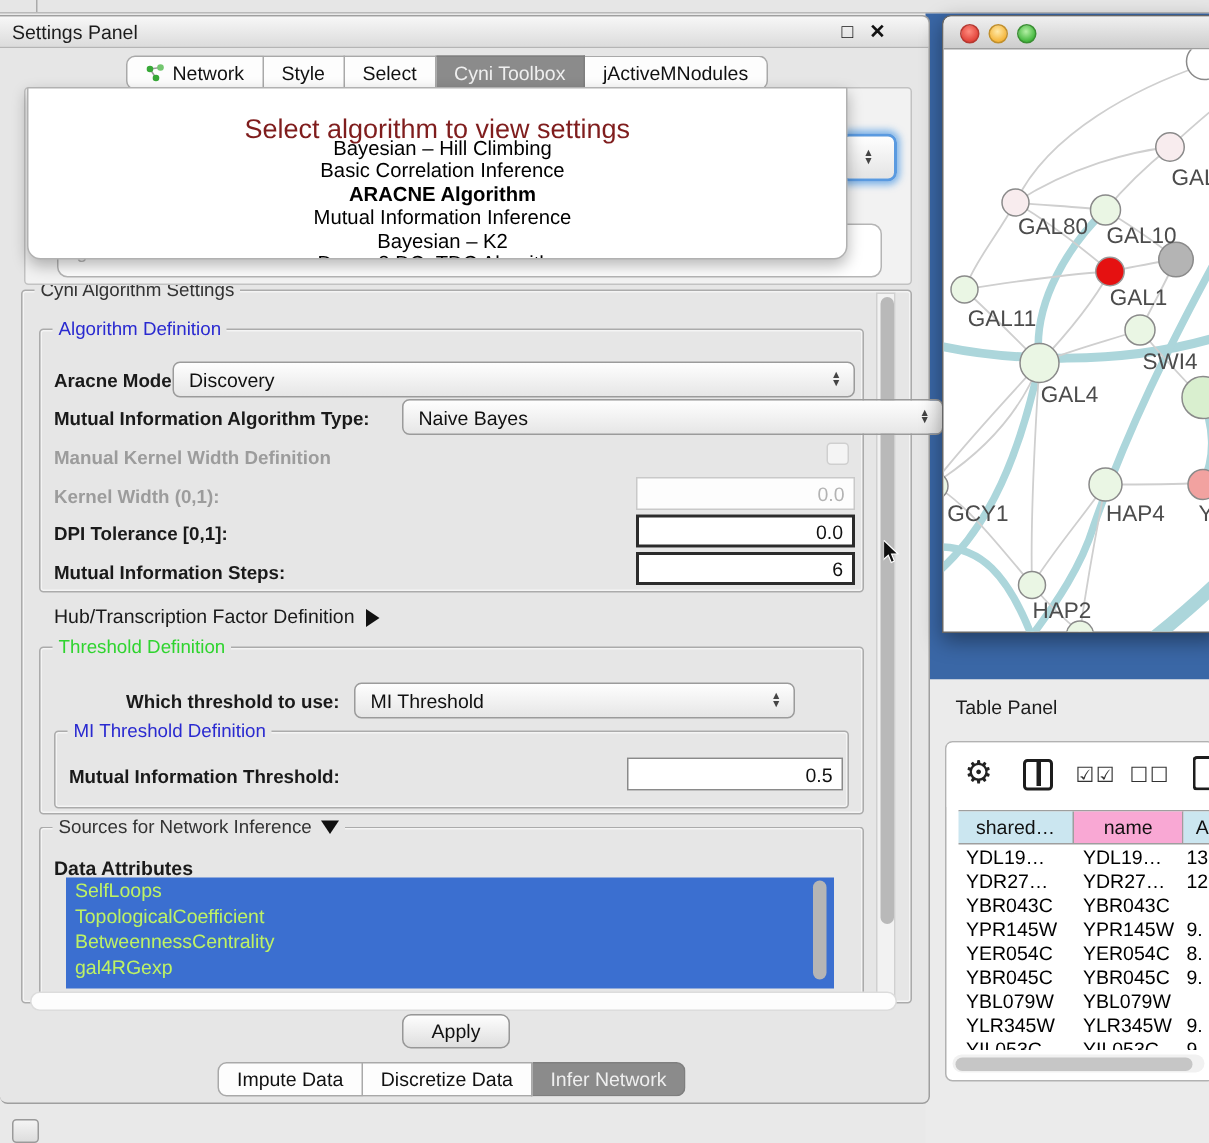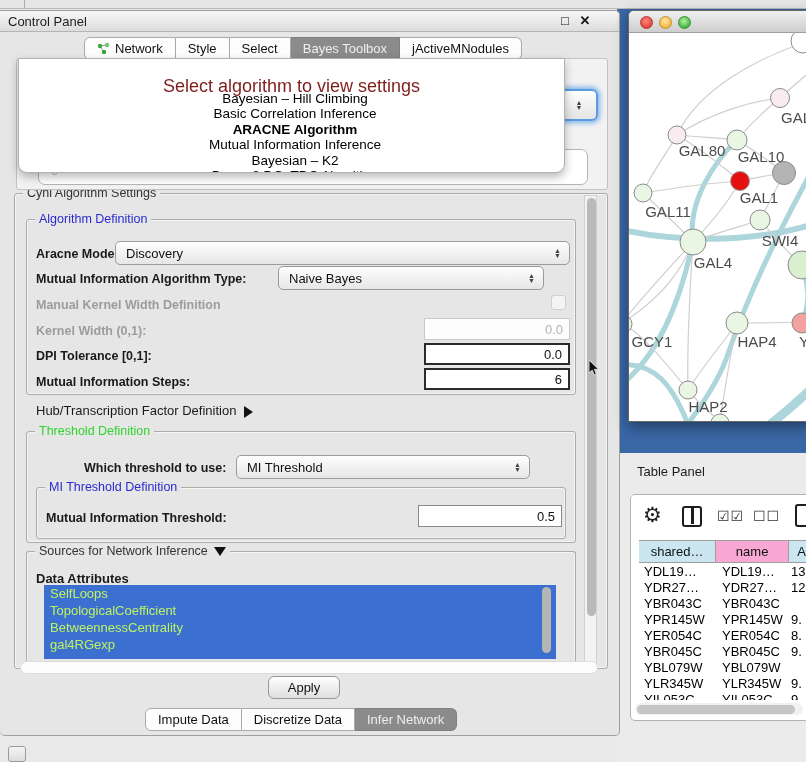--- a/index.html
+++ b/index.html
@@ -141,21 +141,21 @@
 <div class="screen">
 
   <div class="top-strip">
       <div class="tick"></div>
     </div>
   <div class="desktop-blue"></div>
   <div class="south-gray"></div>
 
   <div class="control-panel">
     <div class="cp-titlebar">
-      <span class="cp-title">Control Panel</span>
+      <span class="cp-title">Settings Panel</span>
       <span class="cp-btn cp-float">□</span>
       <span class="cp-btn cp-close">✕</span>
     </div>
 
     <div class="seg-bar" style="left:84px; top:26px;">
       <div class="seg">
         <span class="tabicon">
           <svg width="13" height="13" viewBox="0 0 13 13">
               <line x1="3" y1="4" x2="10" y2="3" stroke="#9a9a9a" stroke-width="1"></line>
               <line x1="3" y1="4" x2="7" y2="10" stroke="#9a9a9a" stroke-width="1"></line>
@@ -166,21 +166,21 @@
         </span>
         <span>Network</span>
       </div>
       <div class="seg">
           <span>Style</span>
         </div>
       <div class="seg">
           <span>Select</span>
         </div>
       <div class="seg sel">
-          <span>Bayes Toolbox</span>
+          <span>Cyni Toolbox</span>
         </div>
       <div class="seg">
           <span>jActiveMNodules</span>
         </div>
     </div>
 
     <div class="hidden-panel"></div>
     <div class="hidden-combo-end">
       <span class="stepper">▲<br>▼</span>
     </div>
@@ -207,21 +207,21 @@
 
     <div class="groupbox" style="left:26px; top:208px; width:550px; height:176px;">
       <span class="gb-title blue">Algorithm Definition</span>
     </div>
     <span class="lbl b" style="left:36px; top:236px;">Aracne Mode:</span>
     <div class="combo" style="left:115px; top:230px; width:455px;">
       <span class="val">Discovery</span>
       <span class="stepper">▲<br>▼</span>
     </div>
     <span class="lbl b" style="left:36px; top:261px;">Mutual Information Algorithm Type:</span>
-    <div class="combo" style="left:268px; top:255px; width:266px;margin-left:10px;">
+    <div class="combo" style="left:268px; top:255px; width:361px;">
       <span class="val">Naive Bayes</span>
       <span class="stepper">▲<br>▼</span>
     </div>
     <span class="lbl dis" style="left:36px; top:287px;">Manual Kernel Width Definition</span>
     <div class="checkbox" style="left:551px; top:284px;"></div>
     <span class="lbl dis" style="left:36px; top:313px;">Kernel Width (0,1):</span>
     <div class="field dis" style="left:424px; top:307px; width:146px;">0.0</div>
     <span class="lbl b" style="left:36px; top:338px;">DPI Tolerance [0,1]:</span>
     <div class="field strong" style="left:424px; top:332px; width:146px;">0.0</div>
     <span class="lbl b" style="left:36px; top:364px;">Mutual Information Steps:</span>

